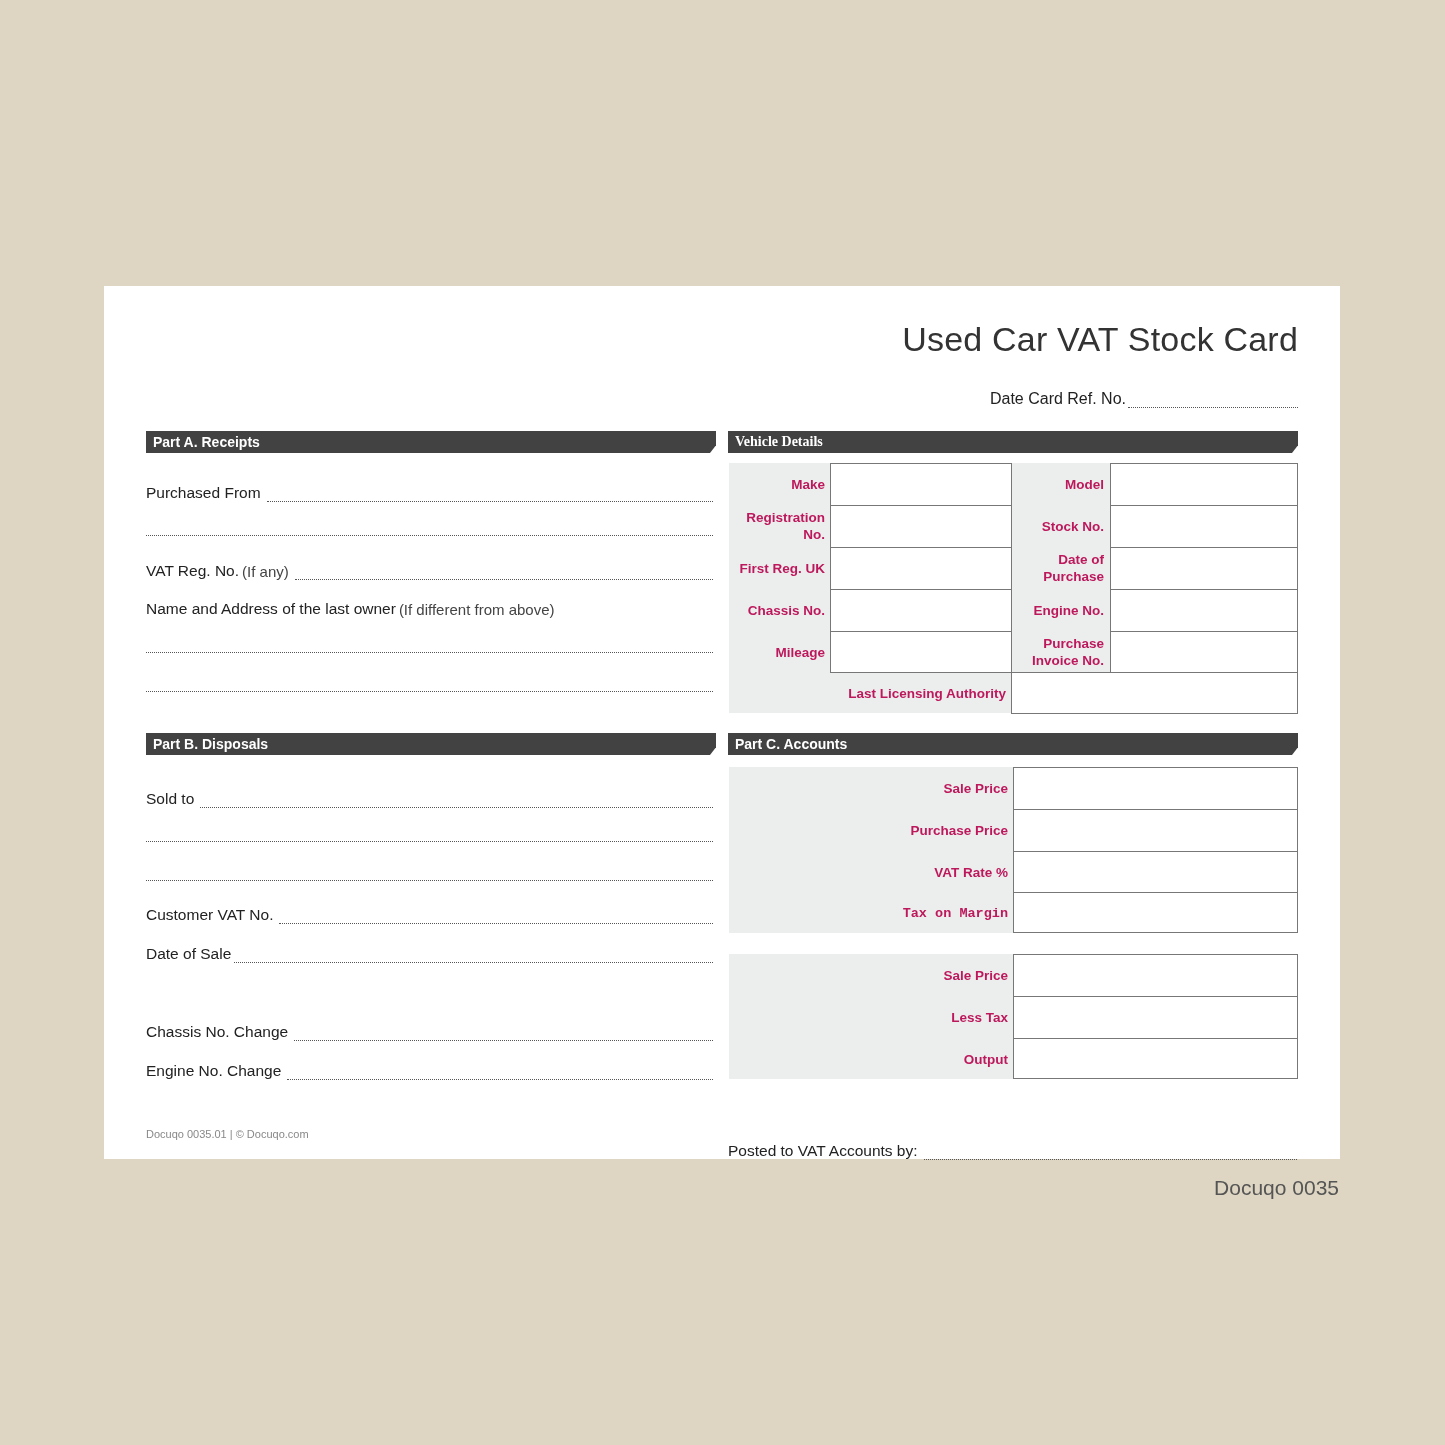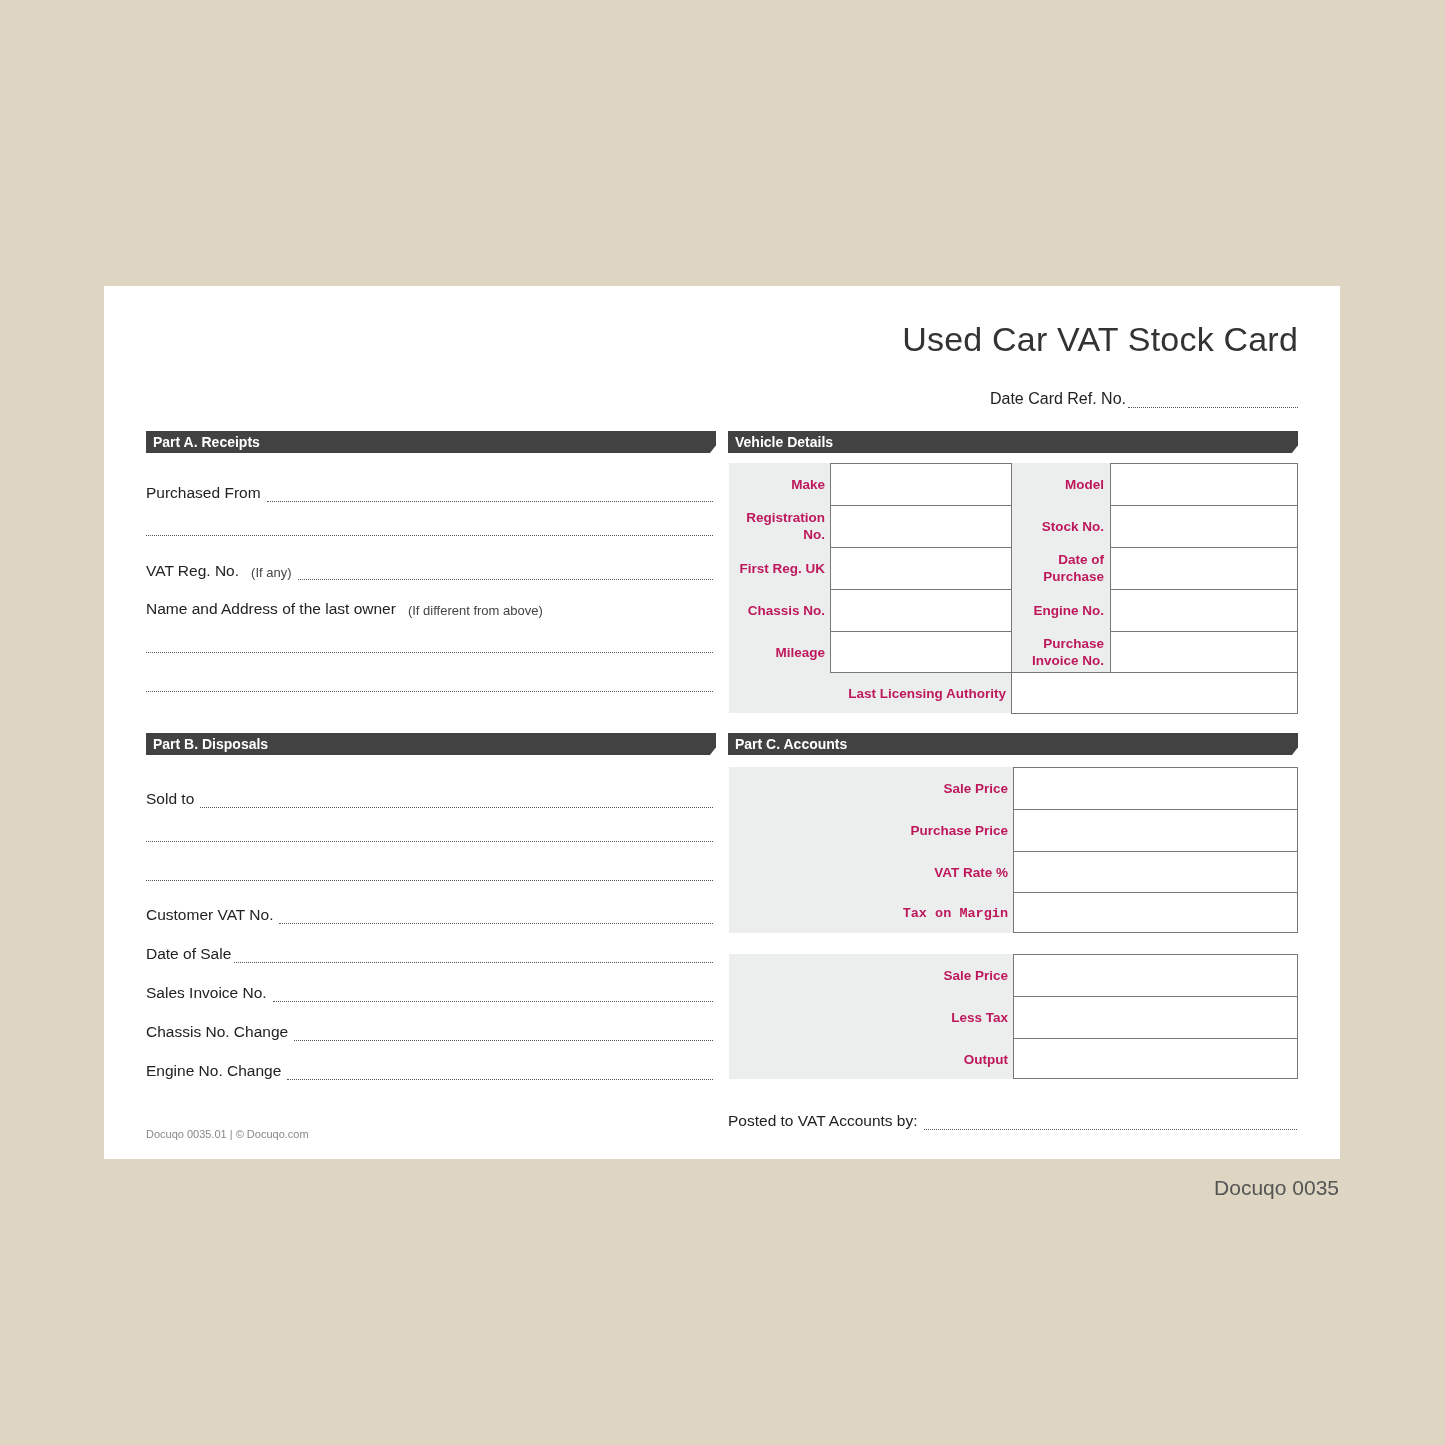--- a/index.html
+++ b/index.html
@@ -11,27 +11,27 @@
   .title { position:absolute; right:42px; top:34px; font-size:34px; font-weight:300; color:#333; letter-spacing:0.2px; }
   .ref { position:absolute; right:42px; top:104px; font-size:16px; color:#222; display:flex; align-items:flex-end; }
   .ref .dots { width:170px; border-bottom:1px dotted #555; margin-left:2px; height:14px; }
   .bar {
     position:absolute; height:22px; background:#424242; color:#fff; font-weight:bold; font-size:14px;
     line-height:22px; padding-left:7px; box-sizing:border-box;
     clip-path:polygon(0 0,100% 0,100% 65%,calc(100% - 6px) 100%,0 100%);
   }
   .line-row { position:absolute; left:42px; width:567px; display:flex; align-items:flex-end; font-size:15.5px; color:#222;text-align:right; }
   .line-row .lbl { white-space:nowrap; }
-  .line-row .small { font-size:13px; color:#444; margin-left:12px; }
+  .line-row .small { font-size:15px; color:#444; margin-left:3px; }
   .line-row .fill { flex:1; border-bottom:1px dotted #555; margin-left:6px; height:12px; }
   .grey { position:absolute; background:#eceeed; }
   .cell { position:absolute; border:1px solid #777; background:#fff; box-sizing:border-box; }
   .flbl { position:absolute; text-align:right; font-size:13.5px; font-weight:bold; color:#be185d; line-height:17px; display:flex; align-items:center; justify-content:flex-end; }
   .footer-note { position:absolute; left:42px; top:842px; font-size:11px; color:#888; }
-  .posted { position:absolute; left:624px; top:826px; width:569px; display:flex; align-items:flex-end; font-size:15.5px; }
+  .posted { position:absolute; left:624px; top:856px; width:569px; display:flex; align-items:flex-end; font-size:15.5px; }
   .posted .fill { flex:1; border-bottom:1px dotted #555; margin-left:6px; height:12px; }
   .brand { position:absolute; right:106px; top:1176px; font-size:21px; color:#555; }
 </style>
 </head>
 <body>
 
 <div class="sheet">
   <div class="title">Used Car VAT Stock Card</div>
   <div class="ref">
     <span>Date Card Ref. No.</span>
@@ -55,21 +55,21 @@
     <span class="lbl">Name and Address of the last owner</span>
       <span class="small">(If different from above)</span>
   </div>
   <div class="line-row" style="top:354px;">
       <span class="fill" style="margin-left:0"></span>
     </div>
   <div class="line-row" style="top:393px;">
       <span class="fill" style="margin-left:0"></span>
     </div>
 
-  <div class="bar" style="left:624px; top:145px; width:570px;">Vehicle Details</div>
+  <div class="bar" style="left:624px; top:145px; width:570px;font-family:Liberation Serif, serif;">Vehicle Details</div>
   <div class="grey" style="left:625px; top:177px; width:569px; height:250px;"></div>
   <div class="flbl" style="left:628px; top:177px; width:93px; height:42px;">Make</div>
   <div class="flbl" style="left:628px; top:219px; width:93px; height:42px;">Registration No.</div>
   <div class="flbl" style="left:628px; top:261px; width:93px; height:42px;">First Reg. UK</div>
   <div class="flbl" style="left:628px; top:303px; width:93px; height:42px;">Chassis No.</div>
   <div class="flbl" style="left:628px; top:345px; width:93px; height:42px;">Mileage</div>
   <div class="cell" style="left:726px; top:177px; width:182px; height:43px;"></div>
   <div class="cell" style="left:726px; top:219px; width:182px; height:43px;"></div>
   <div class="cell" style="left:726px; top:261px; width:182px; height:43px;"></div>
   <div class="cell" style="left:726px; top:303px; width:182px; height:43px;"></div>
@@ -99,24 +99,20 @@
       <span class="fill" style="margin-left:0"></span>
     </div>
   <div class="line-row" style="top:620px;">
     <span class="lbl">Customer VAT No.</span>
       <span class="fill"></span>
   </div>
   <div class="line-row" style="top:659px;">
     <span class="lbl">Date of Sale</span>
       <span class="fill" style="margin-left:3px"></span>
   </div>
-  <div class="line-row" style="top:698px;">
-    <span class="lbl">Sales Invoice No.</span>
-      <span class="fill"></span>
-  </div>
   <div class="line-row" style="top:737px;">
     <span class="lbl">Chassis No. Change</span>
       <span class="fill"></span>
   </div>
   <div class="line-row" style="top:776px;">
     <span class="lbl">Engine No. Change</span>
       <span class="fill"></span>
   </div>
 
   <div class="bar" style="left:624px; top:447px; width:570px;">Part C. Accounts</div>

